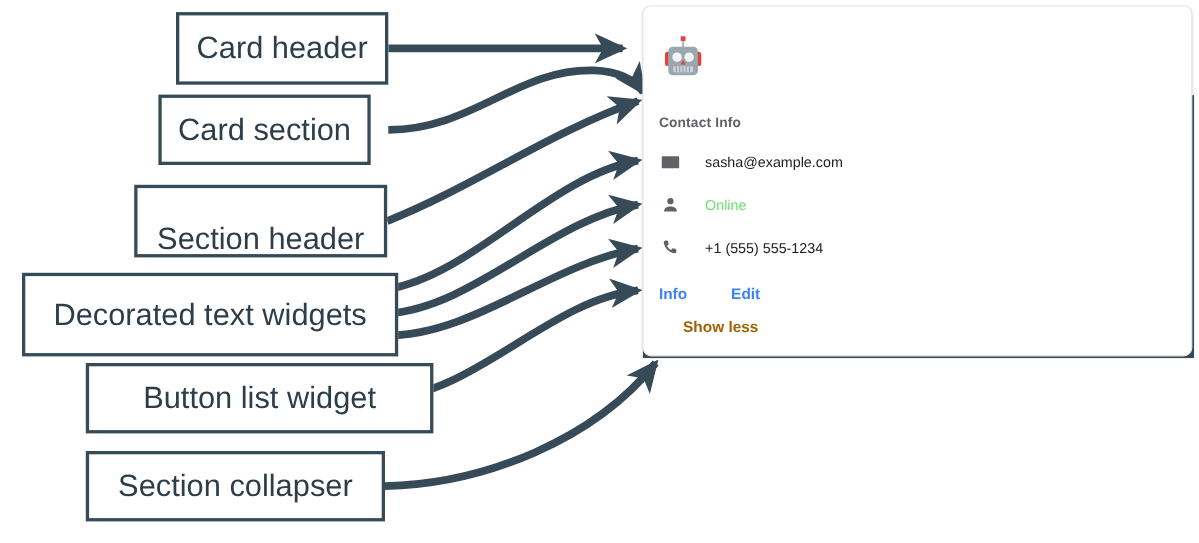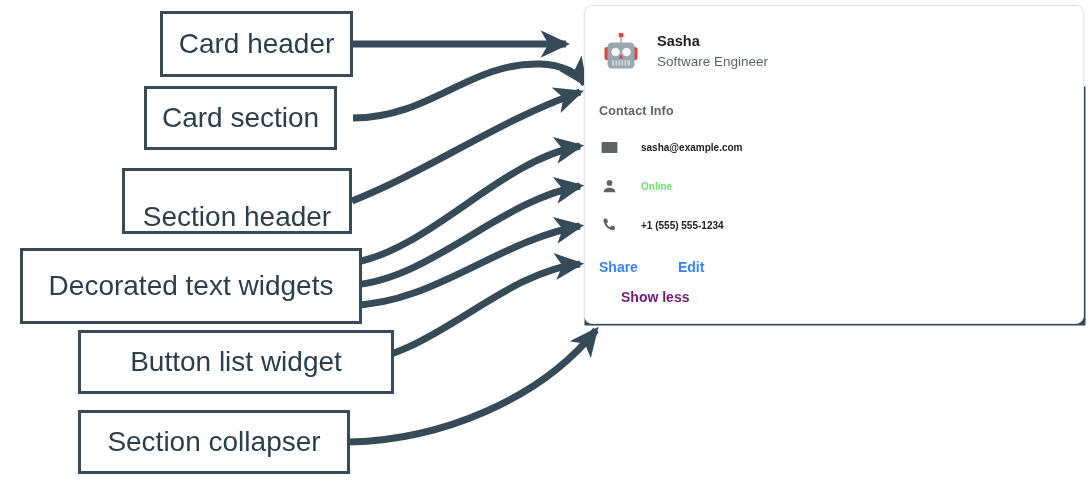--- a/index.html
+++ b/index.html
@@ -62,33 +62,33 @@
     margin:20px 0 0 0;
   }
   .kv-row{
     display:flex;align-items:center;margin-top:19px;
   }
   .kv-icon{
     width:20px;height:20px;flex:0 0 20px;margin-right:22px;
     display:flex;align-items:center;justify-content:center;
   }
   .kv-icon svg{display:block;fill:#5f6368;}
-  .kv-text{font-size:10px;color:#202124;font-weight:bold;}
+  .kv-text{font-size:13px;color:#202124;}
   .kv-text.status-online{color:#6ddf6d;}
 
   .button-row{
     display:flex;align-items:center;margin-top:24px;
   }
   .link-btn{
     font-size:14px;color:#3b82f6;font-weight:600;
     margin-right:40px;cursor:pointer;
   }
   .collapser{
     margin-top:14px;margin-left:22px;
-    font-size:14px;color:#701a75;font-weight:bold;cursor:pointer;
+    font-size:14px;color:#a16207;font-weight:bold;cursor:pointer;
     display:inline-block;
     text-align:right;
   }
 </style>
 </head>
 <body>
 
 <div id="root">
 
   <svg id="arrows" viewBox="0 0 1090 494" width="1090" height="494" aria-hidden="true">
@@ -163,24 +163,20 @@
           <rect x="13" y="30.2" width="18" height="5.4" rx="1" fill="#cfd6db"></rect>
           <g fill="#9aa7b0">
             <rect x="15.2" y="30.2" width="1.3" height="5.4"></rect>
             <rect x="18.2" y="30.2" width="1.3" height="5.4"></rect>
             <rect x="21.2" y="30.2" width="1.3" height="5.4"></rect>
             <rect x="24.2" y="30.2" width="1.3" height="5.4"></rect>
             <rect x="27.2" y="30.2" width="1.3" height="5.4"></rect>
           </g>
         </svg>
       </div>
-      <div>
-        <div class="card-title">Sasha</div>
-        <div class="card-subtitle">Software Engineer</div>
-      </div>
     </div>
 
     <div class="card-body">
 
       <div class="section-header">Contact Info</div>
 
       
       <div class="kv-row">
         <span class="kv-icon">
           <svg width="19" height="19" viewBox="0 0 24 24">
@@ -206,21 +202,21 @@
         <span class="kv-icon">
           <svg width="19" height="19" viewBox="0 0 24 24">
             <path d="M6.6 3.2 9 3.6l1.1 4-2 1.7c.9 2.2 2.4 3.8 4.6 4.9l1.8-2.1 4 1.1.4 2.4c0 1.5-1.3 2.6-2.8 2.4C10.3 17.2 5.6 12.4 4.3 6 4.1 4.5 5.1 3.2 6.6 3.2z"></path>
           </svg>
         </span>
         <span class="kv-text">+1 (555) 555-1234</span>
       </div>
 
       
       <div class="button-row">
-        <span class="link-btn">Share</span>
+        <span class="link-btn">Info</span>
         <span class="link-btn">Edit</span>
       </div>
 
       
       <div class="collapser">Show less</div>
 
     </div>
   </div>
 
 </div>

